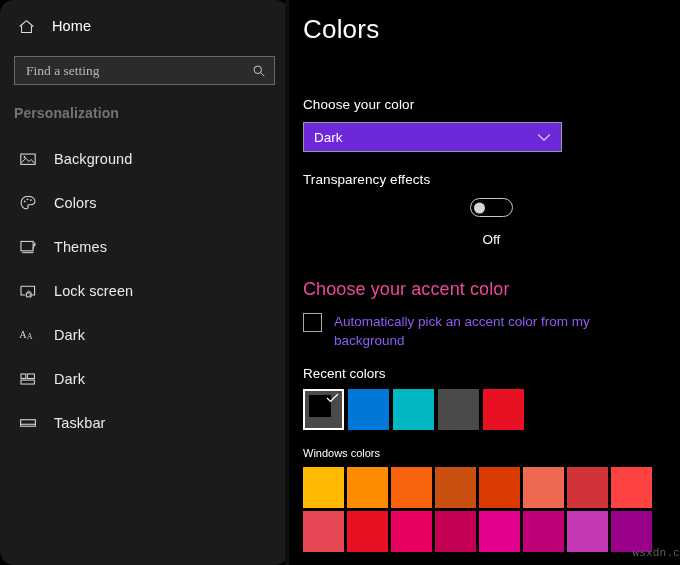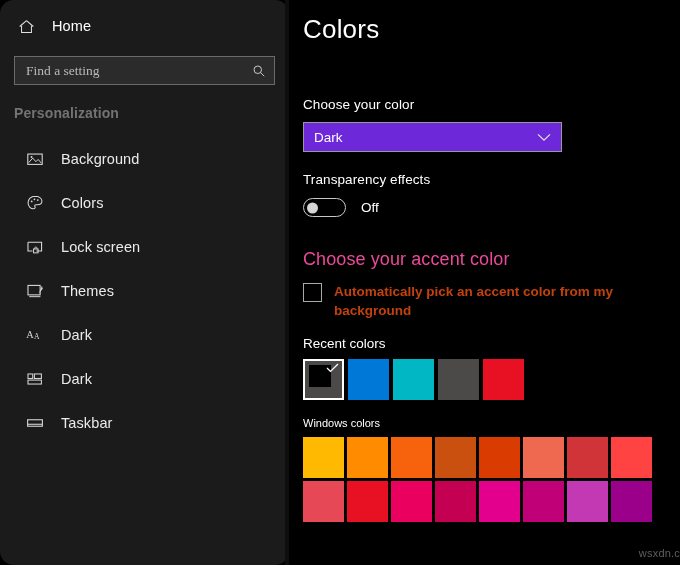--- a/index.html
+++ b/index.html
@@ -81,21 +81,21 @@
     letter-spacing: .1px;
   }
 
   .nav {
     margin-top: 16px;
   }
   .nav-item {
     display: flex;
     align-items: center;
     height: 44px;
-    padding-left: 25px;
+    padding-left: 18px;
     gap: 16px;
     cursor: default;
   }
   .nav-icon {
     flex: 0 0 20px;
     width: 20px; height: 20px;
     display: flex; align-items: center; justify-content: center;
   }
   .nav-label {
     font-size: 14.5px;
@@ -148,20 +148,21 @@
     cursor: default;
   }
   .dropdown-value { font-size: 13.5px; color: #ffffff; }
 
   
   .toggle-row {
     margin-top: 11px;
     display: flex;
     align-items: center;
     gap: 15px;
+    flex-direction: column;
   }
   .toggle {
     width: 43px; height: 19px;
     border: 1.6px solid #c8c8c8;
     border-radius: 10px;
     background: transparent;
     position: relative;
     cursor: default;
   }
   .toggle-knob {
@@ -186,22 +187,21 @@
     flex: 0 0 19px;
     width: 19px; height: 19px;
     border: 1.6px solid #a9a9a9;
     background: transparent;
     margin-top: 1px;
     cursor: default;
   }
   .checkbox-label {
     font-size: 13.5px;
     line-height: 19px;
-    color: #c2410c;
-    font-weight: bold;
+    color: #8b5cf6;
   }
 
   
   .swatch-label { margin-top: 16px; font-size: 13.5px; color: #ffffff; }
 
   .recent-row {
     margin-top: 8px;
     display: flex;
     gap: 4px;
   }
@@ -240,20 +240,21 @@
   .grid-swatch { width: 41px; height: 41px; cursor: default; }
 
   .watermark {
     position: absolute;
     right: 0; bottom: 6px;
     font-size: 11px;
     color: #5f5f5f;
     letter-spacing: .2px;
     white-space: nowrap;
     pointer-events: none;
+    font-family: Liberation Mono, monospace;
   }
 </style>
 </head>
 <body>
 
 <div class="window">
 
   <aside class="sidebar">
 
     <div class="home-row">
@@ -299,38 +300,38 @@
             <circle cx="9.4" cy="5.9" r="1" fill="#d8d8d8"></circle>
             <circle cx="13.1" cy="6.7" r="1" fill="#d8d8d8"></circle>
           </svg>
         </span>
         <span class="nav-label">Colors</span>
       </div>
 
       <div class="nav-item">
         <span class="nav-icon">
           <svg width="18" height="18" viewBox="0 0 20 20">
+            <rect x="2.2" y="3.8" width="13.5" height="10.5" stroke="#d8d8d8" stroke-width="1.2" fill="none"></rect>
+            <path d="M14.2 13.1 L17.7 4.1 L18.6 7.4 Z" fill="#d8d8d8"></path>
+            <path d="M3.6 16.3 L16 16.3" stroke="#d8d8d8" stroke-width="1.1"></path>
+          </svg>
+        </span>
+        <span class="nav-label">Themes</span>
+      </div>
+
+      <div class="nav-item">
+        <span class="nav-icon">
+          <svg width="18" height="18" viewBox="0 0 20 20">
             <path d="M2.2 4.8 L17.3 4.8 L17.3 14.4 L11.5 14.4" stroke="#d8d8d8" stroke-width="1.2" fill="none"></path>
             <path d="M2.2 4.8 L2.2 14.4 L7.2 14.4" stroke="#d8d8d8" stroke-width="1.2" fill="none"></path>
             <rect x="8.4" y="12.2" width="5" height="4.3" stroke="#d8d8d8" stroke-width="1.1" fill="none"></rect>
             <path d="M9.7 12.2 L9.7 10.9 A1.3 1.3 0 0 1 12.2 10.9 L12.2 12.2" stroke="#d8d8d8" stroke-width="1" fill="none"></path>
           </svg>
         </span>
         <span class="nav-label">Lock screen</span>
-      </div>
-
-      <div class="nav-item">
-        <span class="nav-icon">
-          <svg width="18" height="18" viewBox="0 0 20 20">
-            <rect x="2.2" y="3.8" width="13.5" height="10.5" stroke="#d8d8d8" stroke-width="1.2" fill="none"></rect>
-            <path d="M14.2 13.1 L17.7 4.1 L18.6 7.4 Z" fill="#d8d8d8"></path>
-            <path d="M3.6 16.3 L16 16.3" stroke="#d8d8d8" stroke-width="1.1"></path>
-          </svg>
-        </span>
-        <span class="nav-label">Themes</span>
       </div>
 
       <div class="nav-item">
         <span class="nav-icon">
           <svg width="18" height="18" viewBox="0 0 20 20">
             <text x="0.4" y="13.4" font-family="Liberation Serif, serif" font-size="11.5" fill="#d8d8d8">A</text>
             <text x="9" y="14.5" font-family="Liberation Serif, serif" font-size="8.5" fill="#d8d8d8">A</text>
           </svg>
         </span>
         <span class="nav-label">Dark</span>

